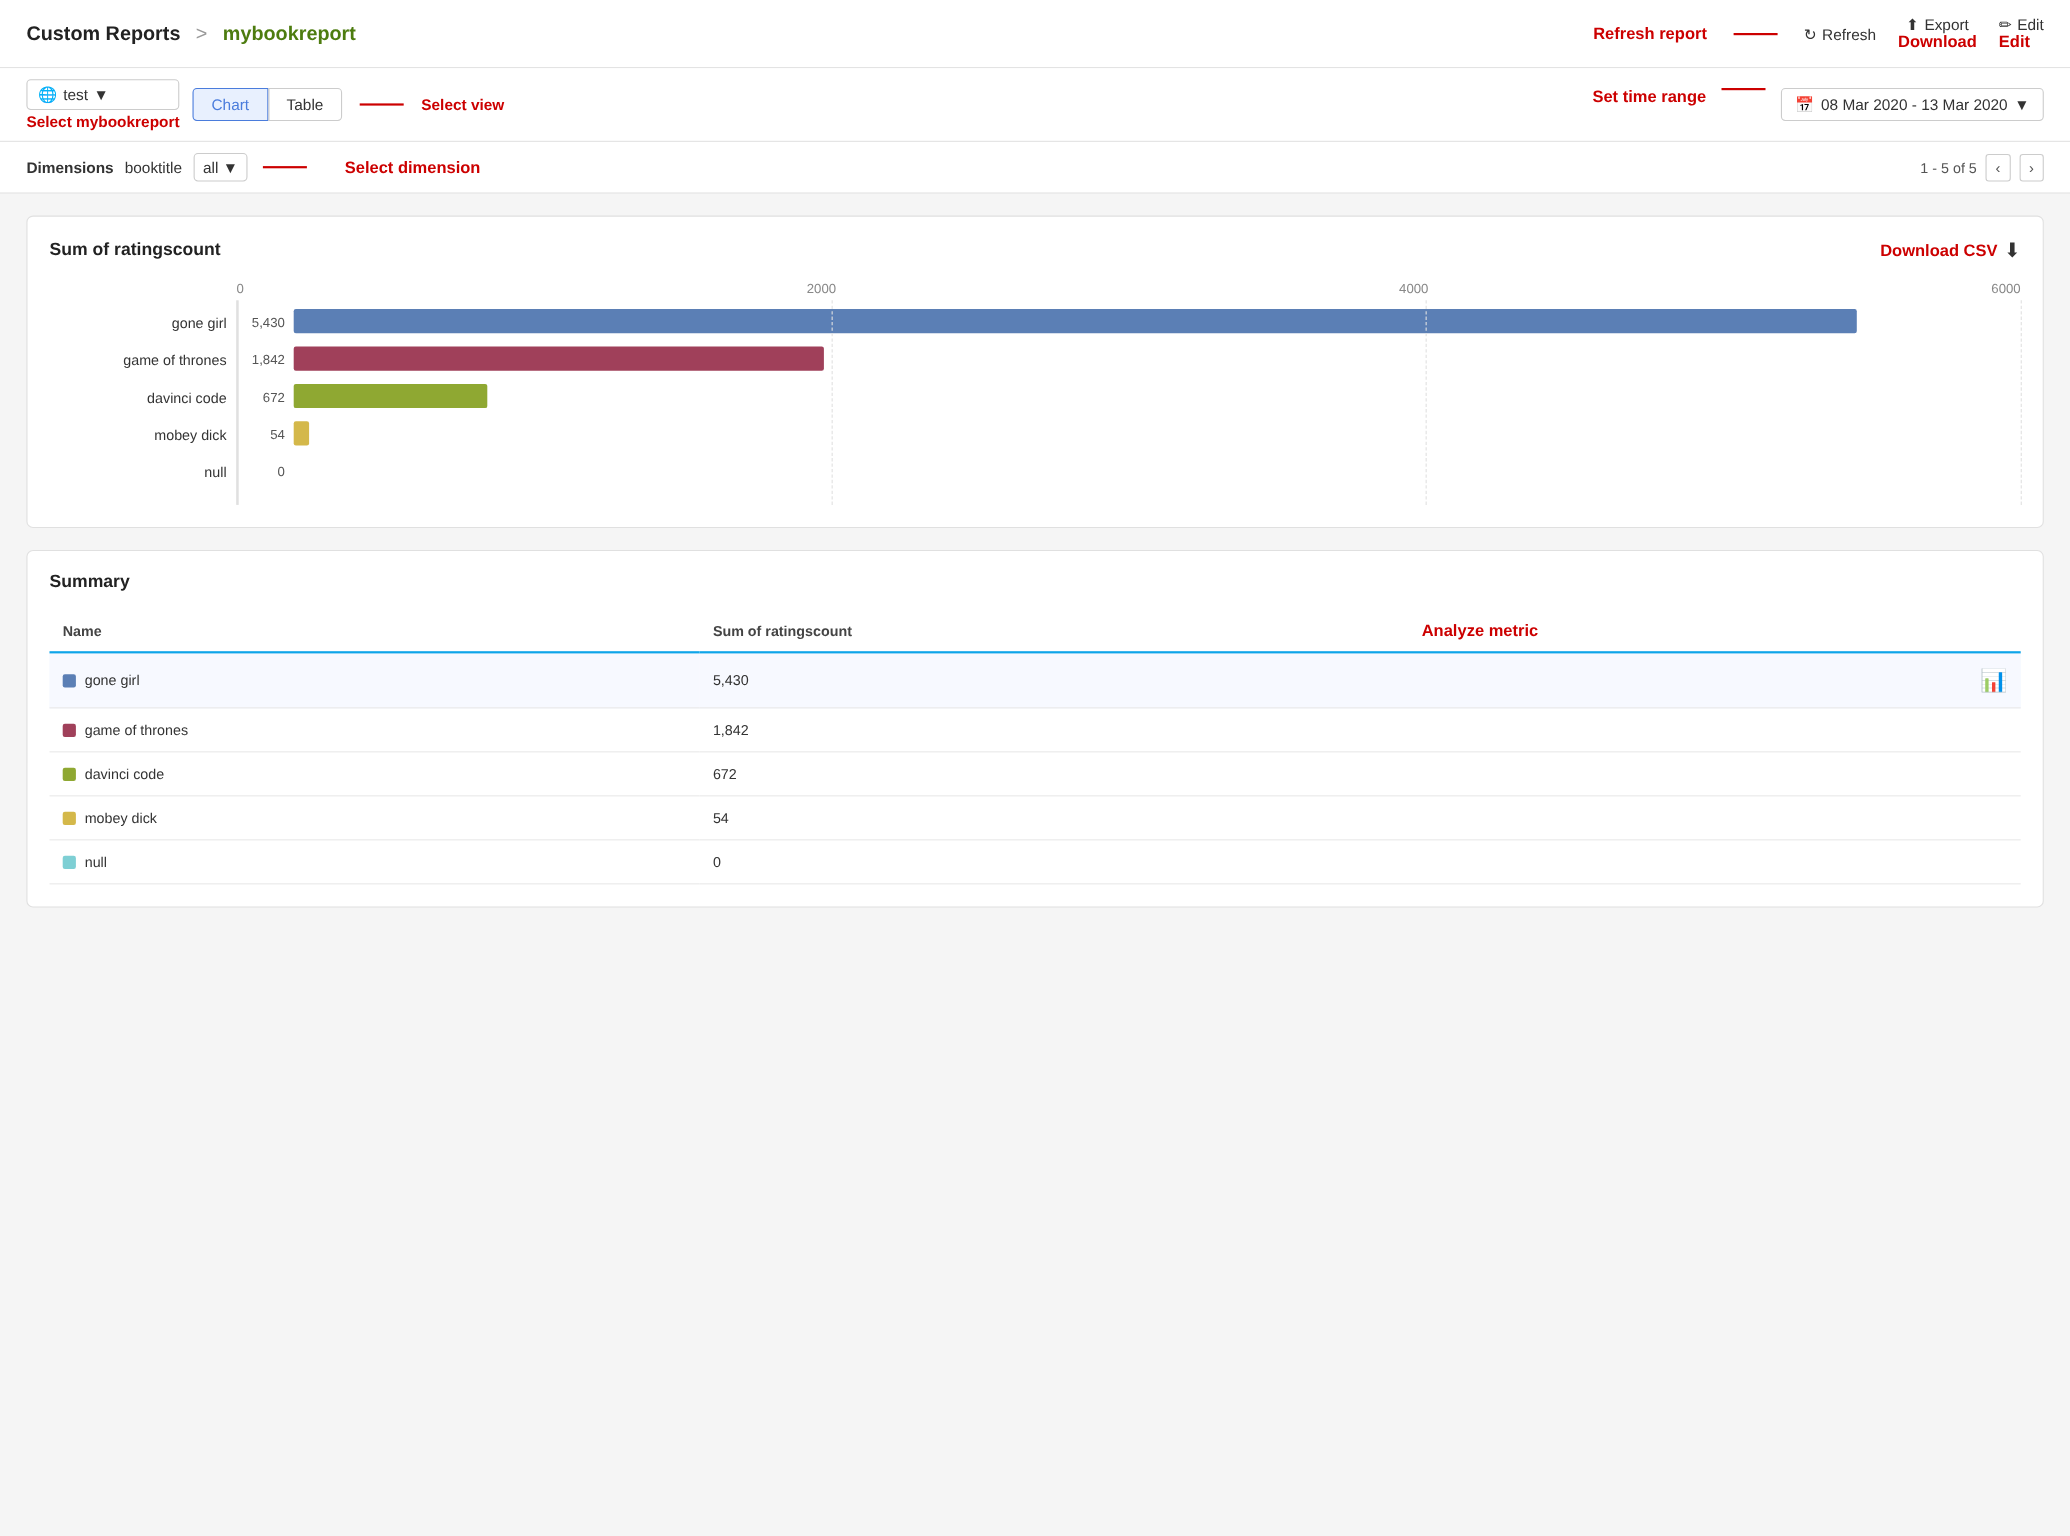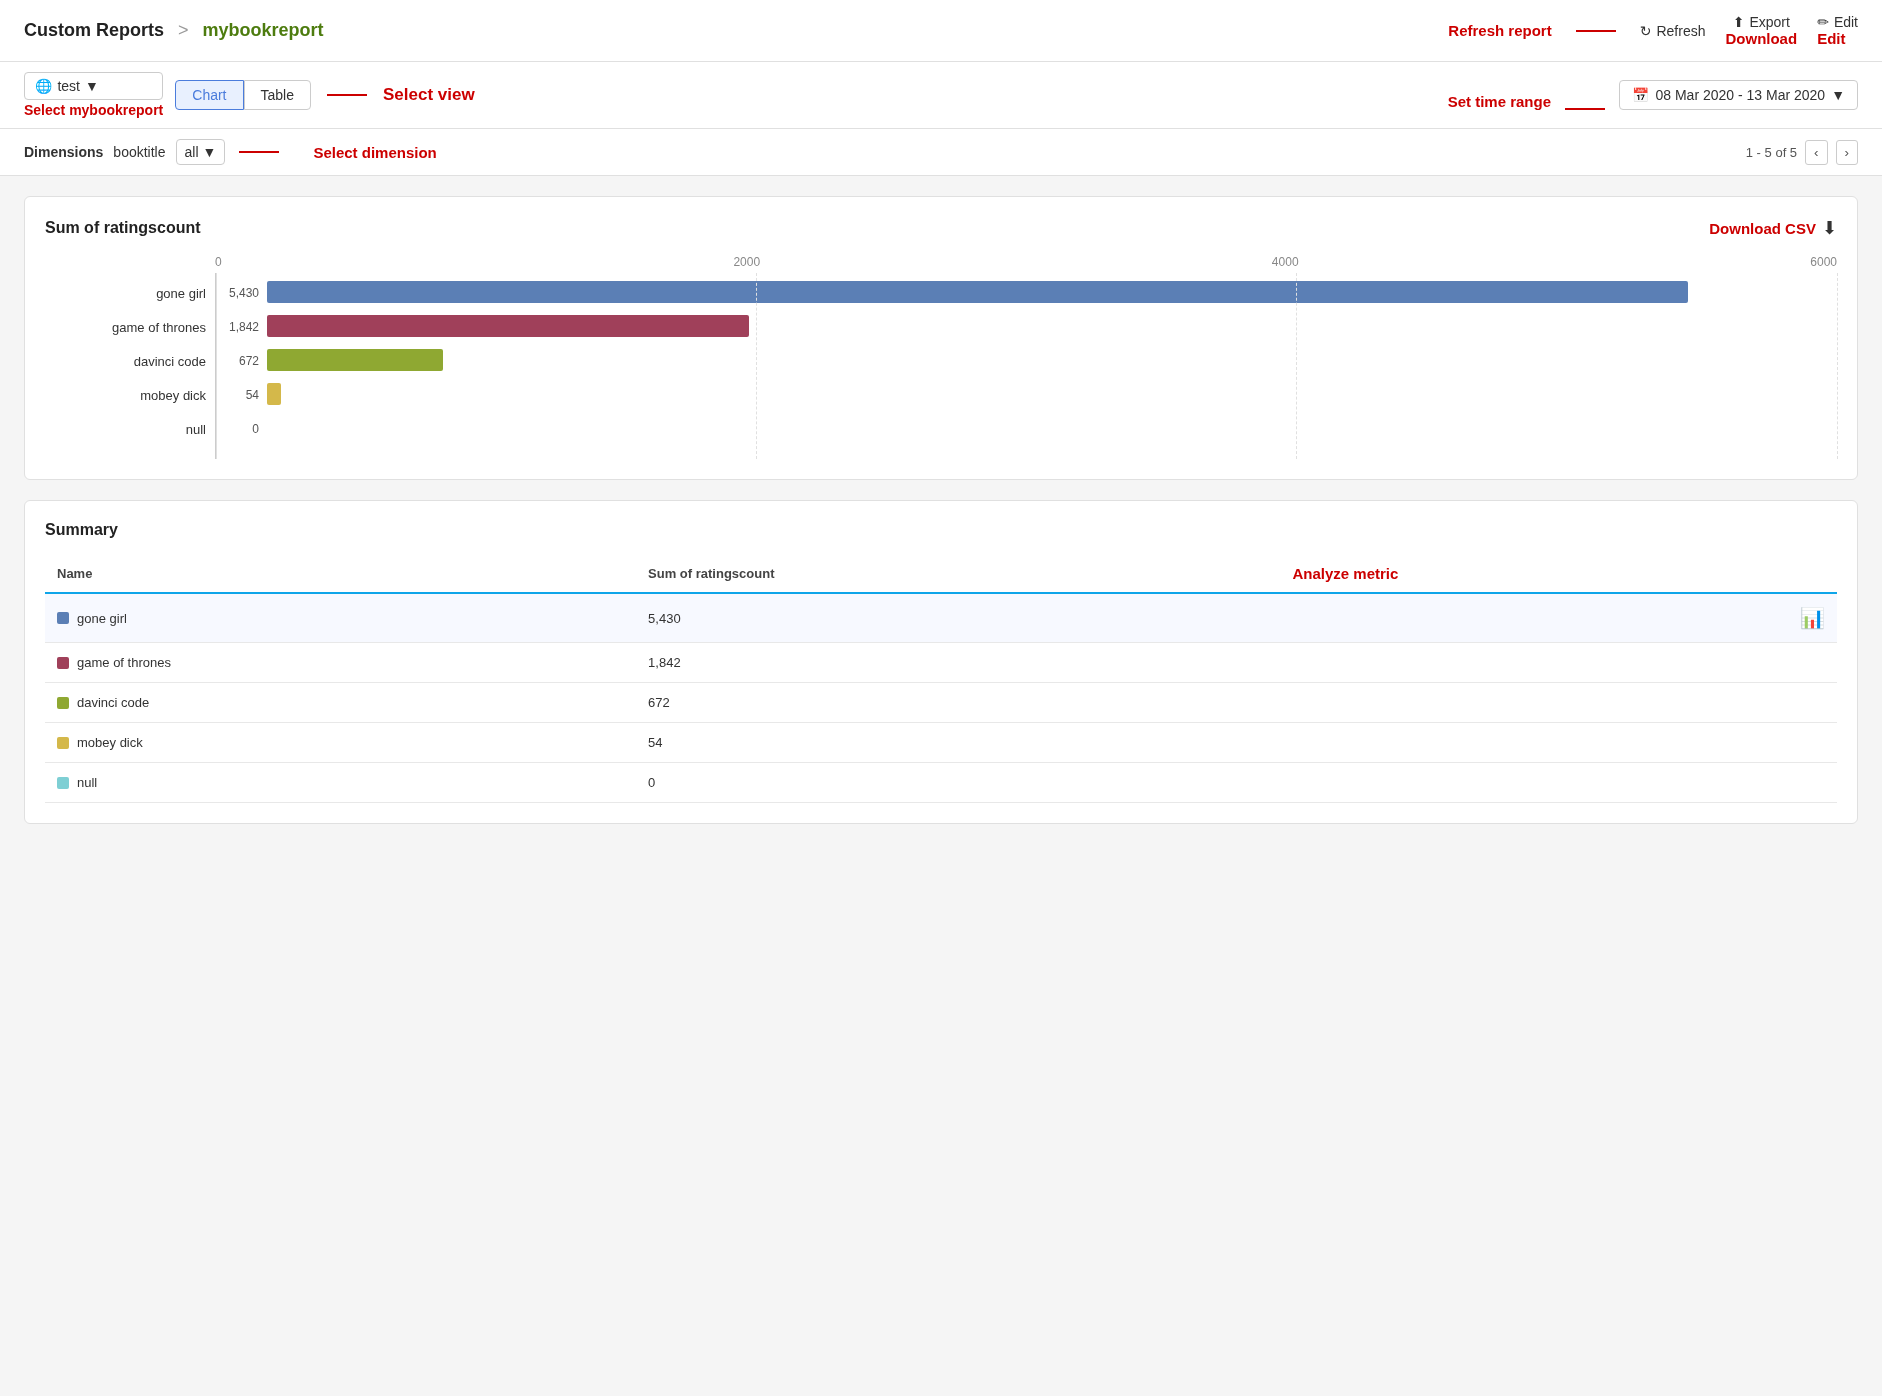--- a/index.html
+++ b/index.html
@@ -19,22 +19,22 @@
 
     .toolbar { background: #fff; padding: 10px 24px; display: flex; align-items: center; justify-content: space-between; border-bottom: 1px solid #e0e0e0; }
     .toolbar-left { display: flex; align-items: center; gap: 12px; }
     .env-selector { display: flex; align-items: center; gap: 5px; border: 1px solid #ccc; border-radius: 4px; padding: 5px 10px; cursor: pointer; background: #fff; }
     .globe-icon { color: #555; }
     .view-tabs { display: flex; }
     .view-tab { padding: 6px 16px; border: 1px solid #ccc; cursor: pointer; font-size: 14px; background: #fff; color: #333; }
     .view-tab.active { background: #e8f0fe; border-color: #4a7cdc; color: #4a7cdc; font-weight: 500; }
     .view-tab:first-child { border-radius: 4px 0 0 4px; }
     .view-tab:last-child { border-radius: 0 4px 4px 0; }
-    .select-view-label { color: #cc0000; font-weight: 700; font-size: 17px; }
-    .toolbar-right { display: flex; align-items: flex-end; gap: 10px; }
+    .select-view-label { color: #cc0000; font-weight: 700; font-size: 14px; }
+    .toolbar-right { display: flex; align-items: flex-start; gap: 10px; }
     .set-time-label { color: #cc0000; font-weight: 700; font-size: 15px; }
     .date-range { display: flex; align-items: center; gap: 6px; border: 1px solid #ccc; border-radius: 4px; padding: 6px 12px; cursor: pointer; background: #fff; }
 
     .dimensions-bar { background: #fff; padding: 10px 24px; display: flex; align-items: center; gap: 10px; border-bottom: 1px solid #e0e0e0; }
     .dim-label { font-weight: 600; color: #333; text-align: center; }
     .dim-value { color: #333; }
     .dim-select { display: flex; align-items: center; gap: 4px; border: 1px solid #ccc; border-radius: 4px; padding: 4px 8px; cursor: pointer; }
     .select-dim-label { color: #cc0000; font-weight: 700; font-size: 15px; margin-left: 20px; }
     .pagination { margin-left: auto; display: flex; align-items: center; gap: 8px; }
     .page-info { color: #555; font-size: 13px; }

